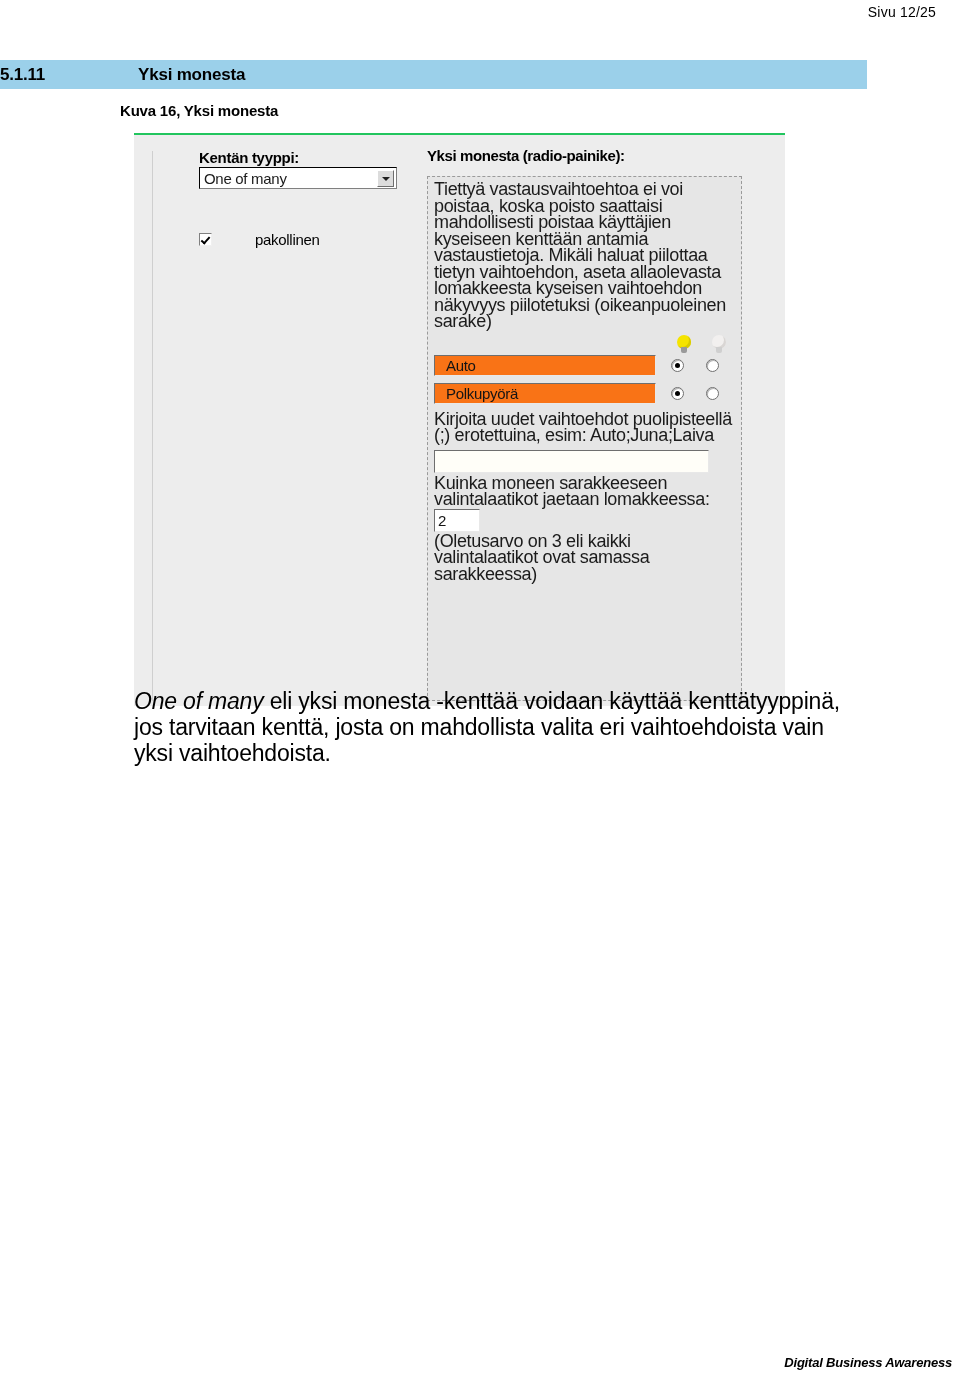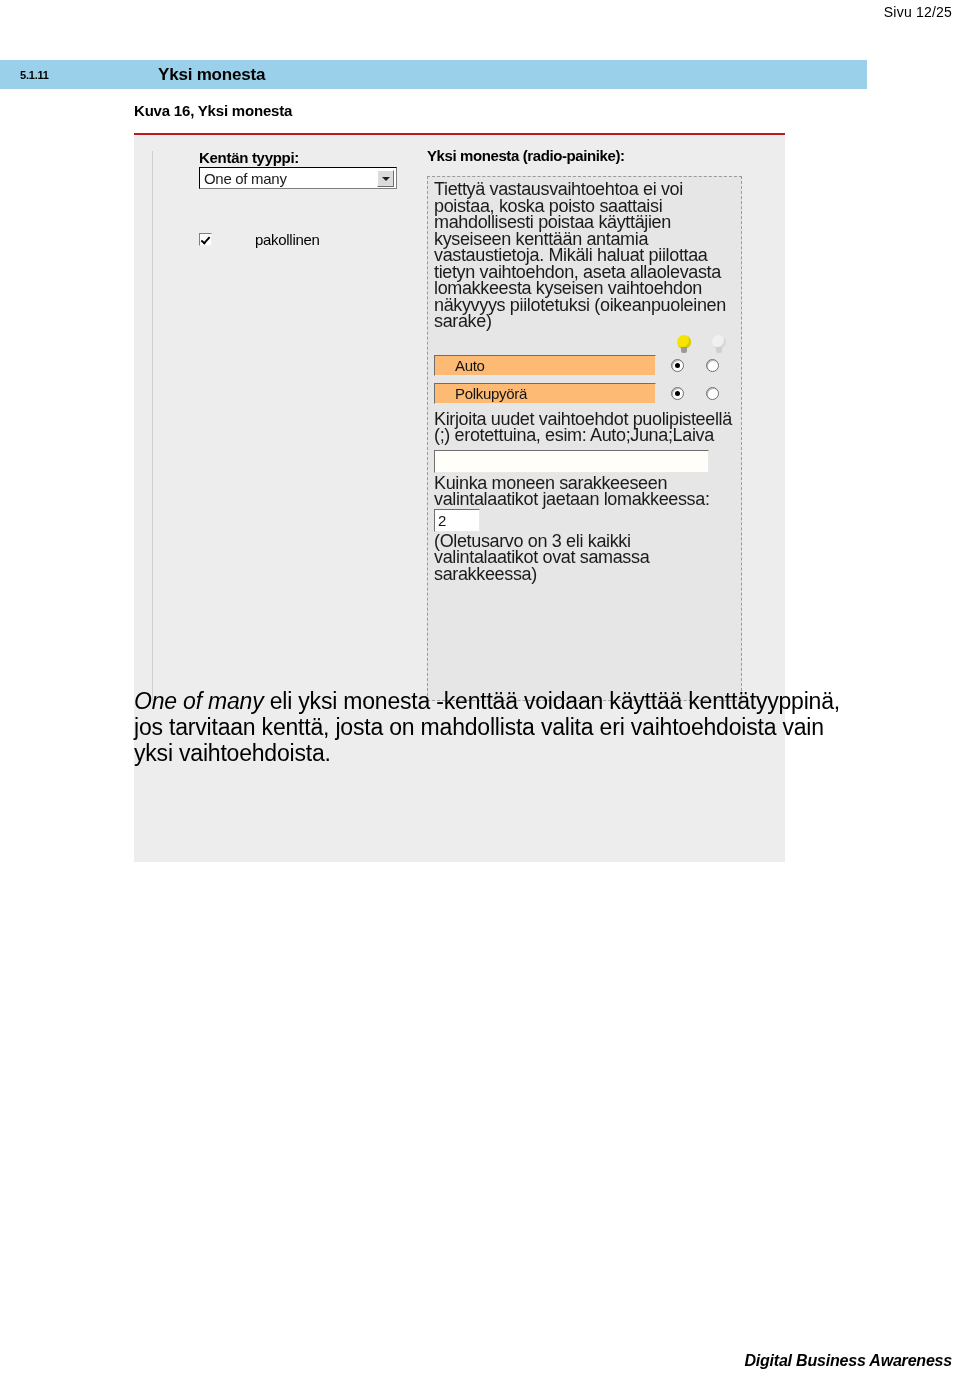--- a/index.html
+++ b/index.html
@@ -13,70 +13,70 @@
     position: relative;
     font-family: "Liberation Sans", sans-serif;
     color: #000000;
     overflow: hidden;
   }
 
   
   .page-number {
     position: absolute;
     top: 4px;
-    right: 8px;
+    right: 24px;
     font-size: 14px;
     letter-spacing: 0.2px;
     white-space: nowrap;
   }
 
   
   .heading-band {
     position: absolute;
     left: 0;
     top: 60px;
     width: 867px;
     height: 29px;
     background: #9bd0ea;
     display: flex;
     align-items: center;
   }
   .heading-number {
-    font-size: 11px;
-    font-weight: bold;
-    margin-left: 20px;
+    font-size: 17px;
+    font-weight: bold;
+    margin-left: 0;
     width: 122px;
     letter-spacing: -0.2px;
   }
   .heading-title {
     font-size: 17px;
     font-weight: bold;
     letter-spacing: -0.2px;
     margin-left: 16px;
   }
 
   
   .figure-caption {
     position: absolute;
-    left: 134px;
+    left: 120px;
     top: 102px;
     font-size: 15px;
     font-weight: bold;
     letter-spacing: -0.2px;
   }
 
   
   .shot-frame {
     position: absolute;
     left: 134px;
     top: 133px;
     width: 651px;
-    height: 729px;
+    height: 573px;
     background: #ededed;
-    border-top: 2px solid #b91c1c;
+    border-top: 2px solid #22c55e;
     box-sizing: border-box;
   }
   .shot-inner {
     position: absolute;
     left: 0;
     top: 4px;
     right: 4px;
     bottom: 0;
     background: #ededed;
   }
@@ -245,29 +245,29 @@
 
   
   .opt-row {
     display: flex;
     align-items: center;
     margin-bottom: 7px;
   }
   .opt-input {
     width: 222px;
     height: 21px;
-    background: #fdba74;
+    background: #f97316;
     border: 1px solid #6e6e6e;
     border-right-color: #e8e8e8;
     border-bottom-color: #e8e8e8;
     box-sizing: border-box;
     display: flex;
     align-items: center;
     font-size: 15px;
-    padding-left: 20px;
+    padding-left: 11px;
     letter-spacing: -0.3px;
     color: #141414;
     flex: 0 0 auto;
   }
   .radio {
     width: 13px;
     height: 13px;
     border-radius: 50%;
     background: #ffffff;
     border: 1px solid #707070;
@@ -325,21 +325,21 @@
     line-height: 26px;
     letter-spacing: -0.2px;
   }
   .body-text i { font-style: italic; }
 
   
   .footer {
     position: absolute;
     right: 8px;
     bottom: 8px;
-    font-size: 16px;
+    font-size: 13px;
     font-weight: bold;
     font-style: italic;
     letter-spacing: -0.2px;
     white-space: nowrap;
   }
 </style>
 </head>
 <body>
 
 <div class="page-number">Sivu 12/25</div>

